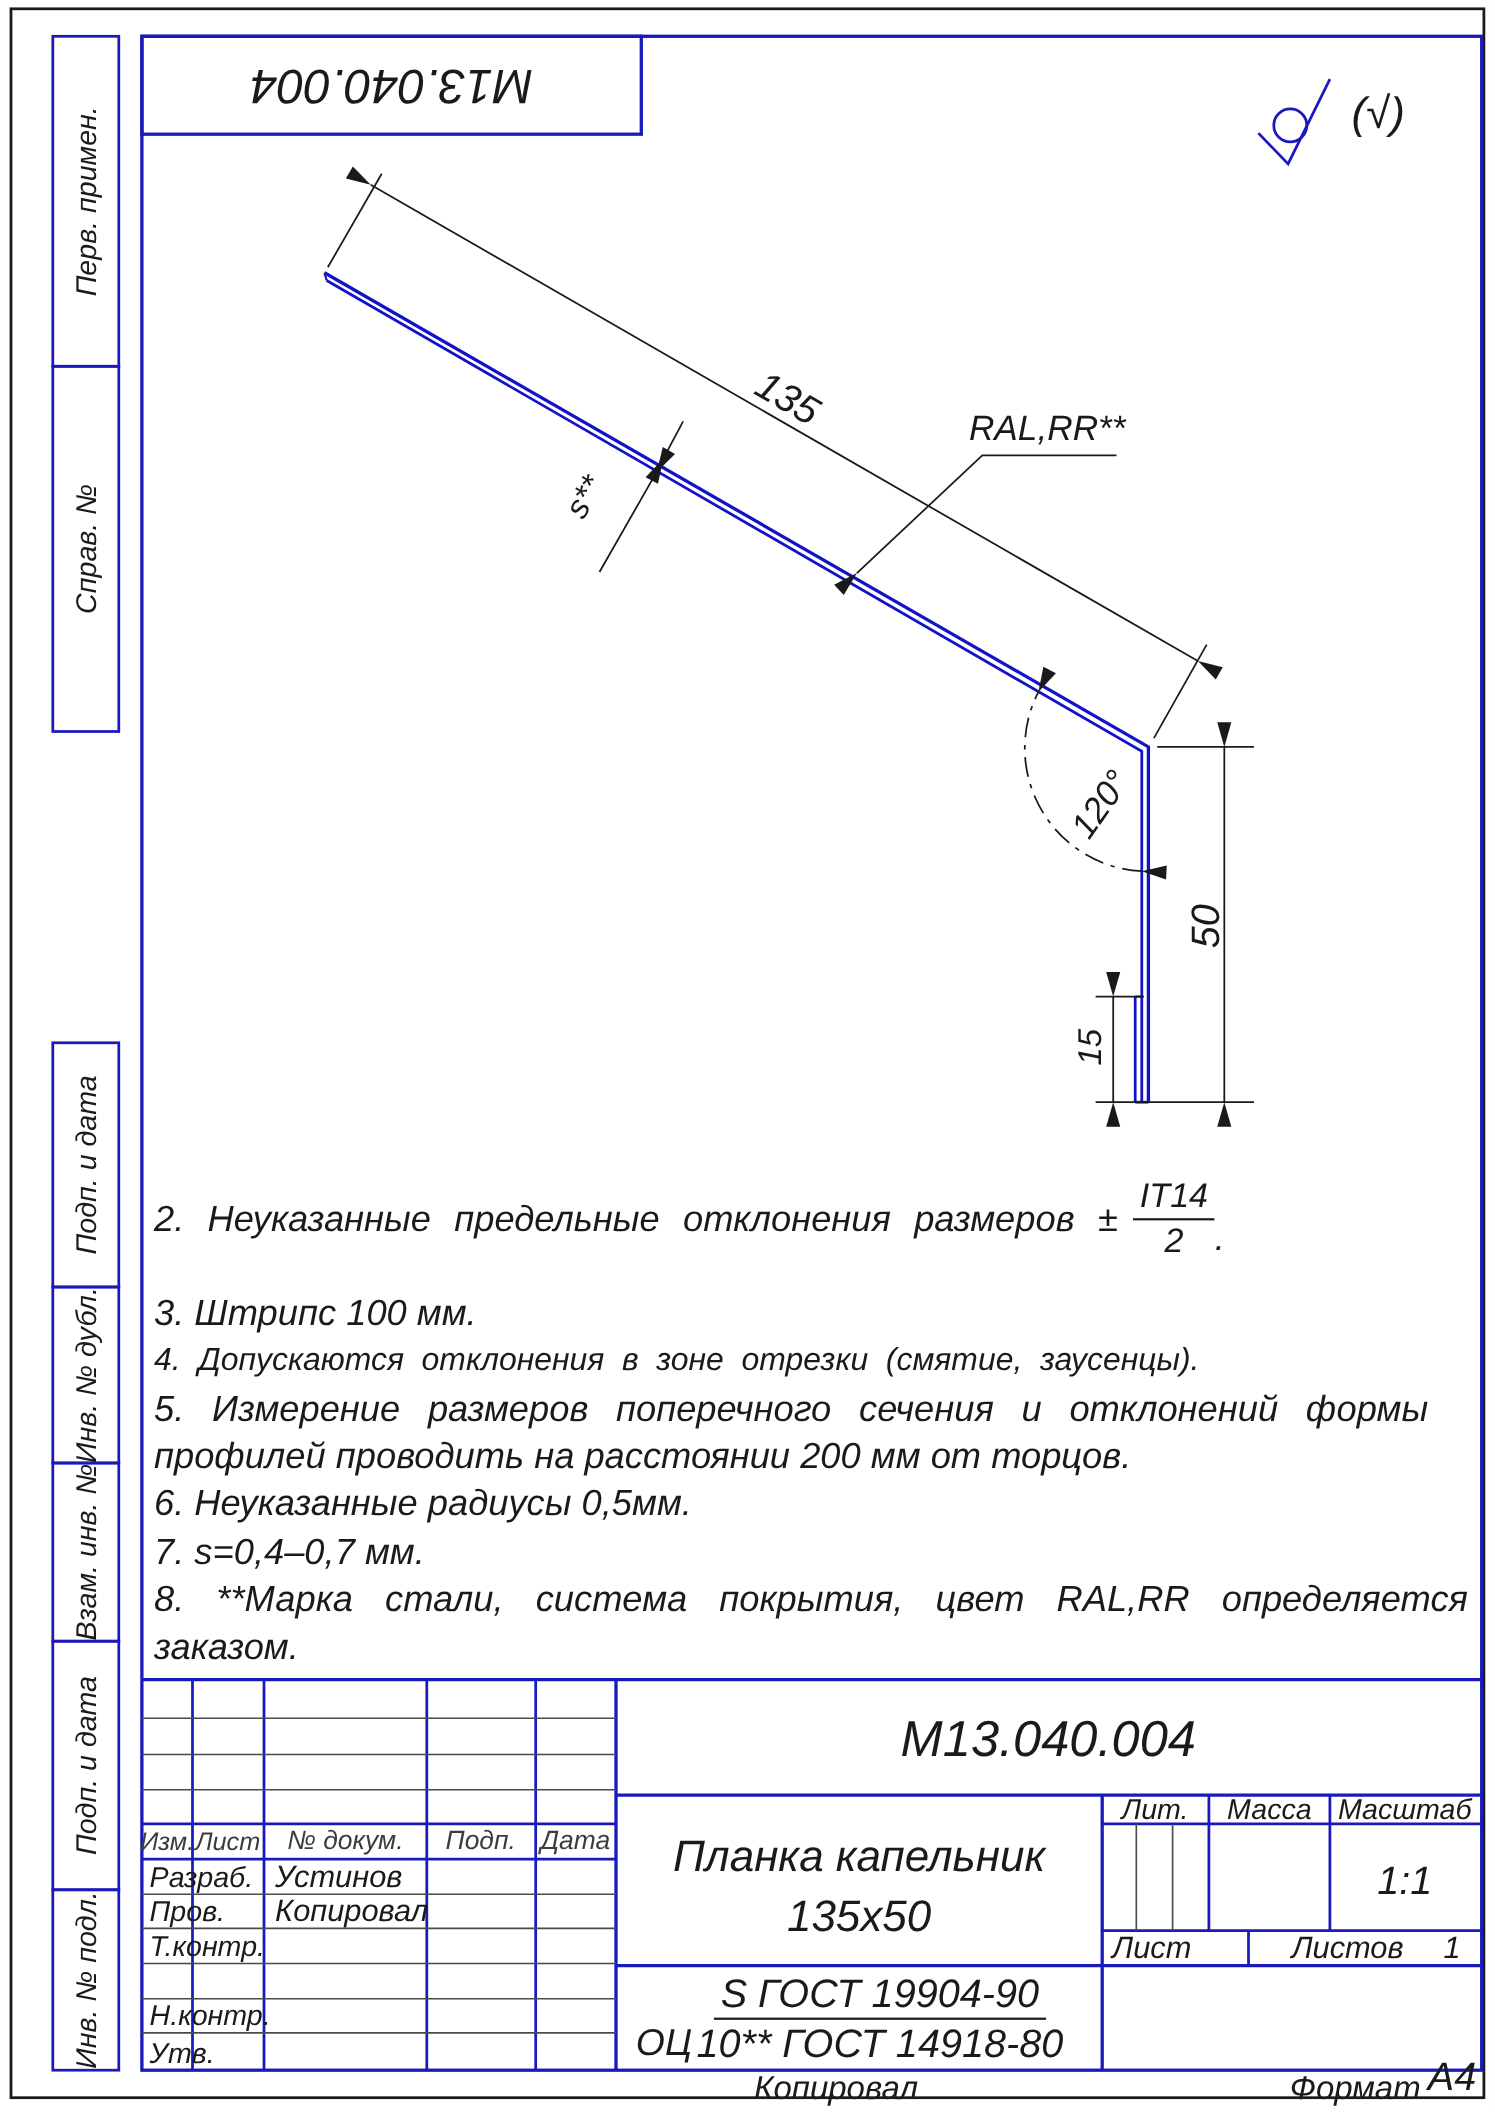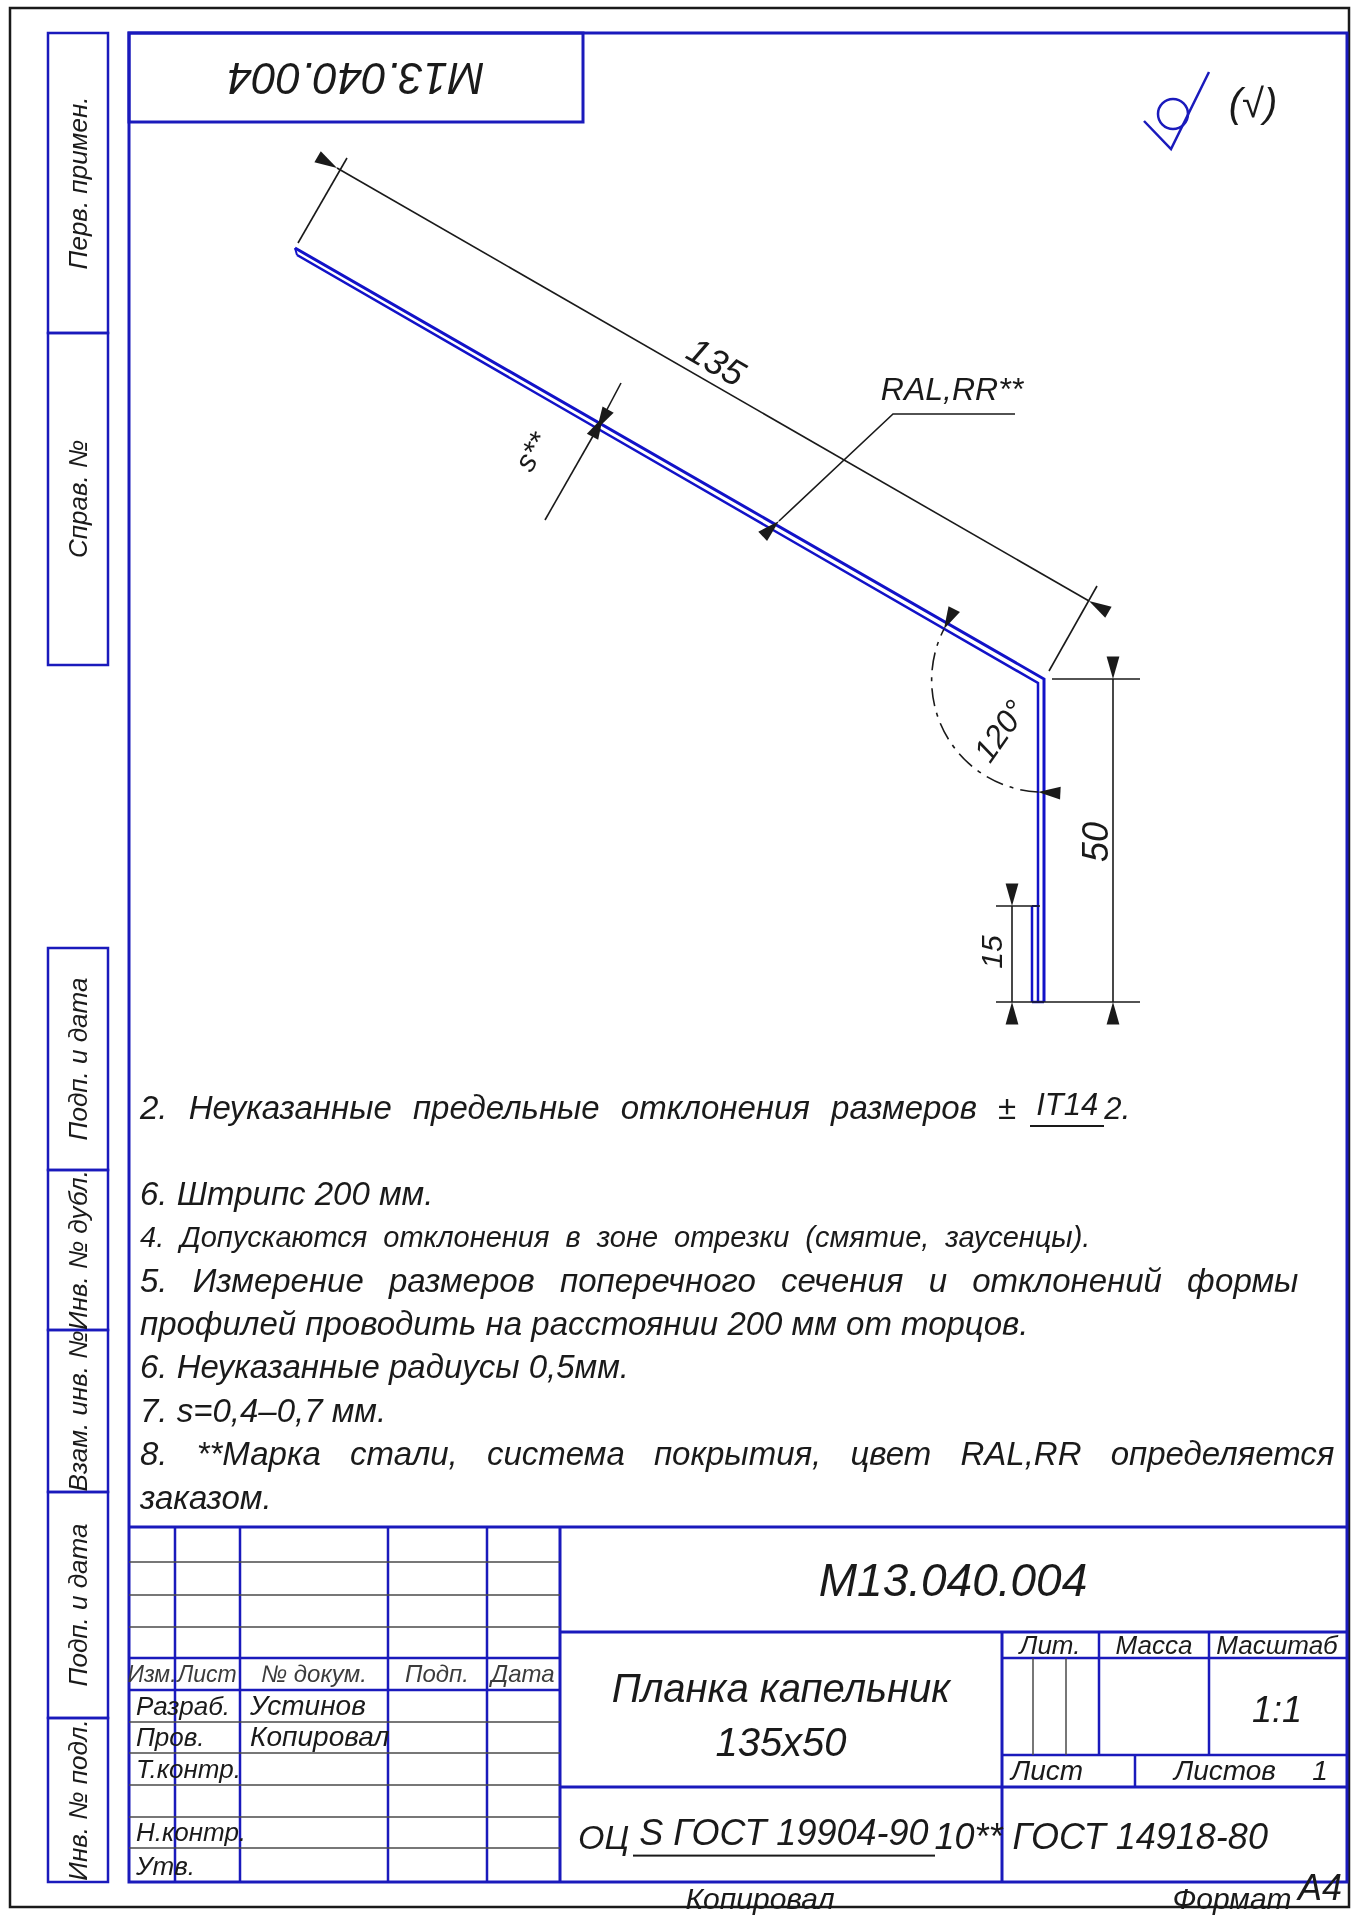--- a/index.html
+++ b/index.html
@@ -4,21 +4,21 @@
 <style>
   html,body{margin:0;padding:0;background:#e8e8e8;}
   #page{position:relative;width:1359px;height:1920px;background:#ffffff;overflow:hidden;
         font-family:"Liberation Sans",sans-serif;}
   #lines{position:absolute;left:0;top:0;width:1359px;height:1920px;pointer-events:none;}
   .t,.tl{position:absolute;font-family:"Liberation Sans",sans-serif;font-style:italic;
          color:#1a1a1a;white-space:nowrap;line-height:1;}
   .t{transform:translate(-50%,-50%);}
   .tl{transform:translate(0,-50%);}
   .gray{color:#3c3c3c;}
-  .frac{display:inline-flex;flex-direction:row;align-items:center;line-height:1.05;}
+  .frac{display:inline-flex;flex-direction:column;align-items:center;line-height:1.05;}
   .frac .num{border-bottom:2px solid #1a1a1a;padding:0 6px 3px;}
   .frac .den{padding-top:3px;}
   .noterow{position:absolute;display:flex;align-items:center;transform:translate(0,-50%);
            font-style:italic;color:#1a1a1a;white-space:nowrap;}
 </style>
 </head>
 <body>
 
 <div id="page">
 
@@ -130,21 +130,21 @@
   <div class="t" style="left:78px;top:1800px;font-size:26px;transform:translate(-50%,-50%) rotate(-90deg);">Инв. № подл.</div>
 
   <div class="noterow" style="left:140px;top:1108px;font-size:33px;word-spacing:12px;">
     <span>2.  Неуказанные предельные отклонения размеров ±</span>
     <span class="frac" style="margin-left:14px;font-size:31px;word-spacing:0;">
       <span class="num">IT14</span>
       <span class="den">2</span>
     </span>
     <span style="align-self:flex-end;">.</span>
   </div>
-  <div class="tl" style="left:140px;top:1193px;font-size:33px;">6.  Штрипс 200 мм.</div>
+  <div class="tl" style="left:140px;top:1193px;font-size:33px;">3.  Штрипс 100 мм.</div>
   <div class="tl" style="left:140px;top:1237px;font-size:29px;word-spacing:8px;">4.  Допускаются отклонения в зоне отрезки (смятие, заусенцы).</div>
   <div class="tl" style="left:140px;top:1280px;font-size:33px;word-spacing:16px;">5.  Измерение размеров поперечного сечения и отклонений формы</div>
   <div class="tl" style="left:140px;top:1323px;font-size:33px;">профилей проводить на расстоянии 200 мм от торцов.</div>
   <div class="tl" style="left:140px;top:1366px;font-size:33px;">6.  Неуказанные  радиусы 0,5мм.</div>
   <div class="tl" style="left:140px;top:1410px;font-size:33px;">7.  s=0,4–0,7 мм.</div>
   <div class="tl" style="left:140px;top:1453px;font-size:33px;word-spacing:20px;">8.  **Марка стали, система покрытия, цвет RAL,RR определяется</div>
   <div class="tl" style="left:140px;top:1497px;font-size:33px;">заказом.</div>
 
   <div class="t" style="left:953px;top:1580px;font-size:46px;">М13.040.004</div>
   <div class="t" style="left:781px;top:1688px;font-size:40px;">Планка капельник</div>

